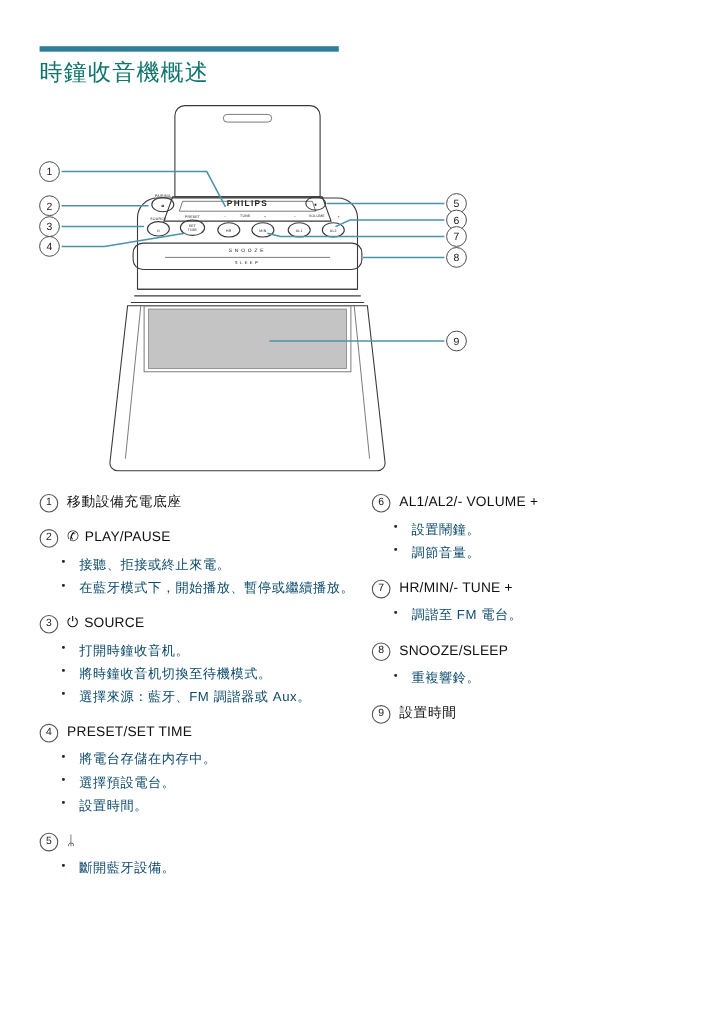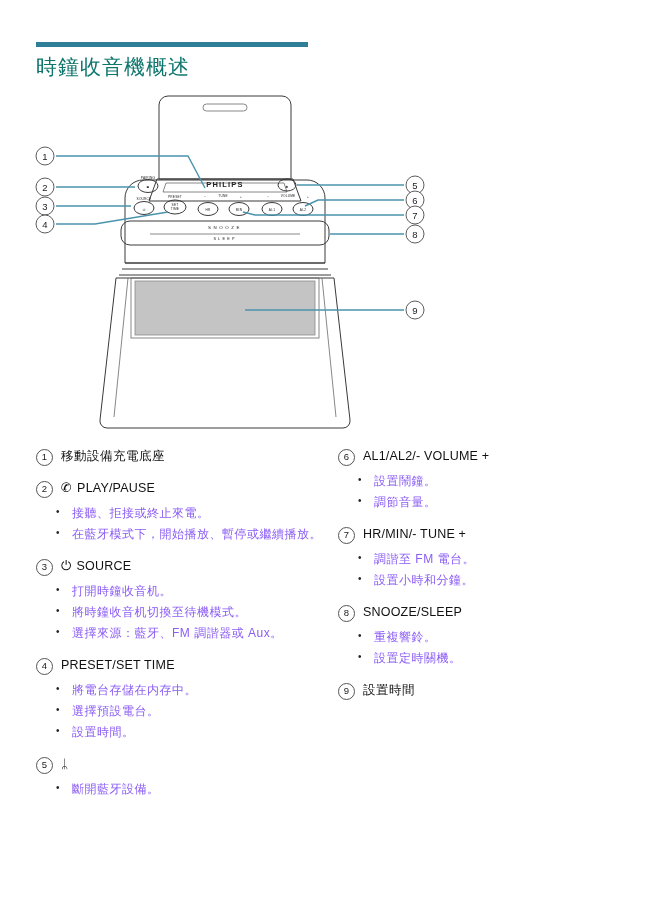--- a/index.html
+++ b/index.html
@@ -97,21 +97,21 @@
 
   ul.bullets {
     list-style: none;
     margin: 5px 0 0 0;
     padding: 0 0 0 36px;
   }
   ul.bullets li {
     position: relative;
     font-size: 12px;
     line-height: 20px;
-    color: #8b5cf6;
+    color: #0c4a6e;
     margin-bottom: 1px;
     padding-left: 0;
   }
   ul.bullets li::before {
     content: "•";
     position: absolute;
     left: -16px;
     top: -1px;
     font-size: 10px;
     color: #222;
@@ -324,33 +324,31 @@
     </div>
     <div class="legend-item">
       <div class="item-head">
         <span class="num">7</span>
         <span class="head-label">
           <span class="txt">HR/MIN/- TUNE +</span>
         </span>
       </div>
       <ul class="bullets">
         <li class="cjk">調諧至 FM 電台。</li>
-        <li class="cjk">設置小時和分鐘。</li>
       </ul>
     </div>
     <div class="legend-item">
       <div class="item-head">
         <span class="num">8</span>
         <span class="head-label">
           <span class="txt">SNOOZE/SLEEP</span>
         </span>
       </div>
       <ul class="bullets">
         <li class="cjk">重複響鈴。</li>
-        <li class="cjk">設置定時關機。</li>
       </ul>
     </div>
     <div class="legend-item">
       <div class="item-head">
         <span class="num">9</span>
         <span class="head-label">
           <span class="txt cjk">設置時間</span>
         </span>
       </div>
     </div>

